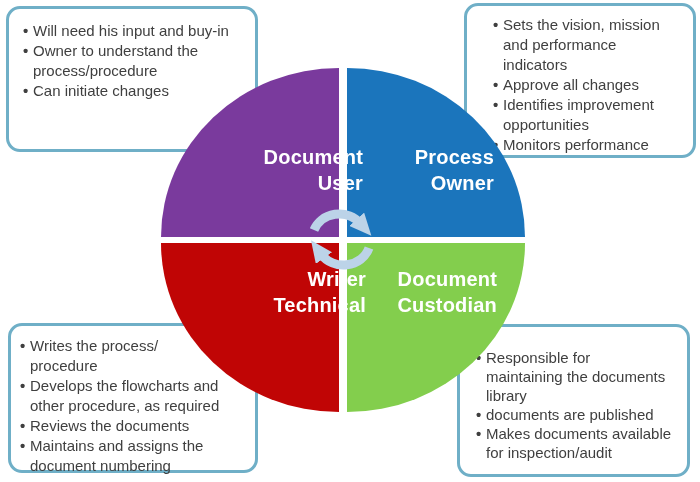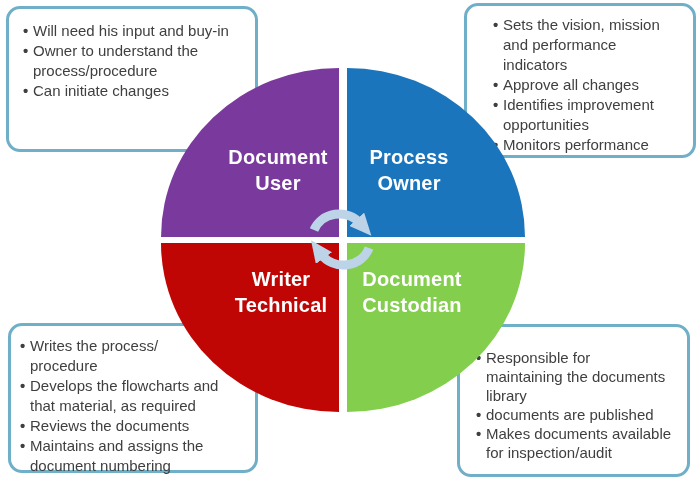--- a/index.html
+++ b/index.html
@@ -28,21 +28,21 @@
   #box-br{left:457px;top:324px; width:233px;height:153px;padding:21px 4px 0 16px;line-height:19px;}
   .bi{display:flex;}
   .bullet{flex:none;width:10px;font-weight:700;}
   .lines div{white-space:nowrap;}
   
   #pie-svg{position:absolute;left:0;top:0;z-index:2;}
   .quadrant-label{
     position:absolute;
     z-index:3;
     width:170px;
-    text-align:center;
+    text-align:right;
     color:#FFFFFF;
     font-size:20px;
     font-weight:700;
     line-height:26px;
     letter-spacing:.2px;
   }
   #lbl-du{left:193px;top:144px;}
   #lbl-po{left:324px;top:144px;}
   #lbl-tw{left:196px;top:266px;}
   #lbl-dc{left:327px;top:266px;}
@@ -109,21 +109,21 @@
       <span class="bullet">•</span>
       <div class="lines">
         <div>Writes the process/</div>
         <div>procedure</div>
       </div>
     </div>
     <div class="bi">
       <span class="bullet">•</span>
       <div class="lines">
         <div>Develops the flowcharts and</div>
-        <div>that material, as required</div>
+        <div>other procedure, as required</div>
       </div>
     </div>
     <div class="bi">
       <span class="bullet">•</span>
       <div class="lines">
           <div>Reviews the documents</div>
         </div>
     </div>
     <div class="bi">
       <span class="bullet">•</span>

